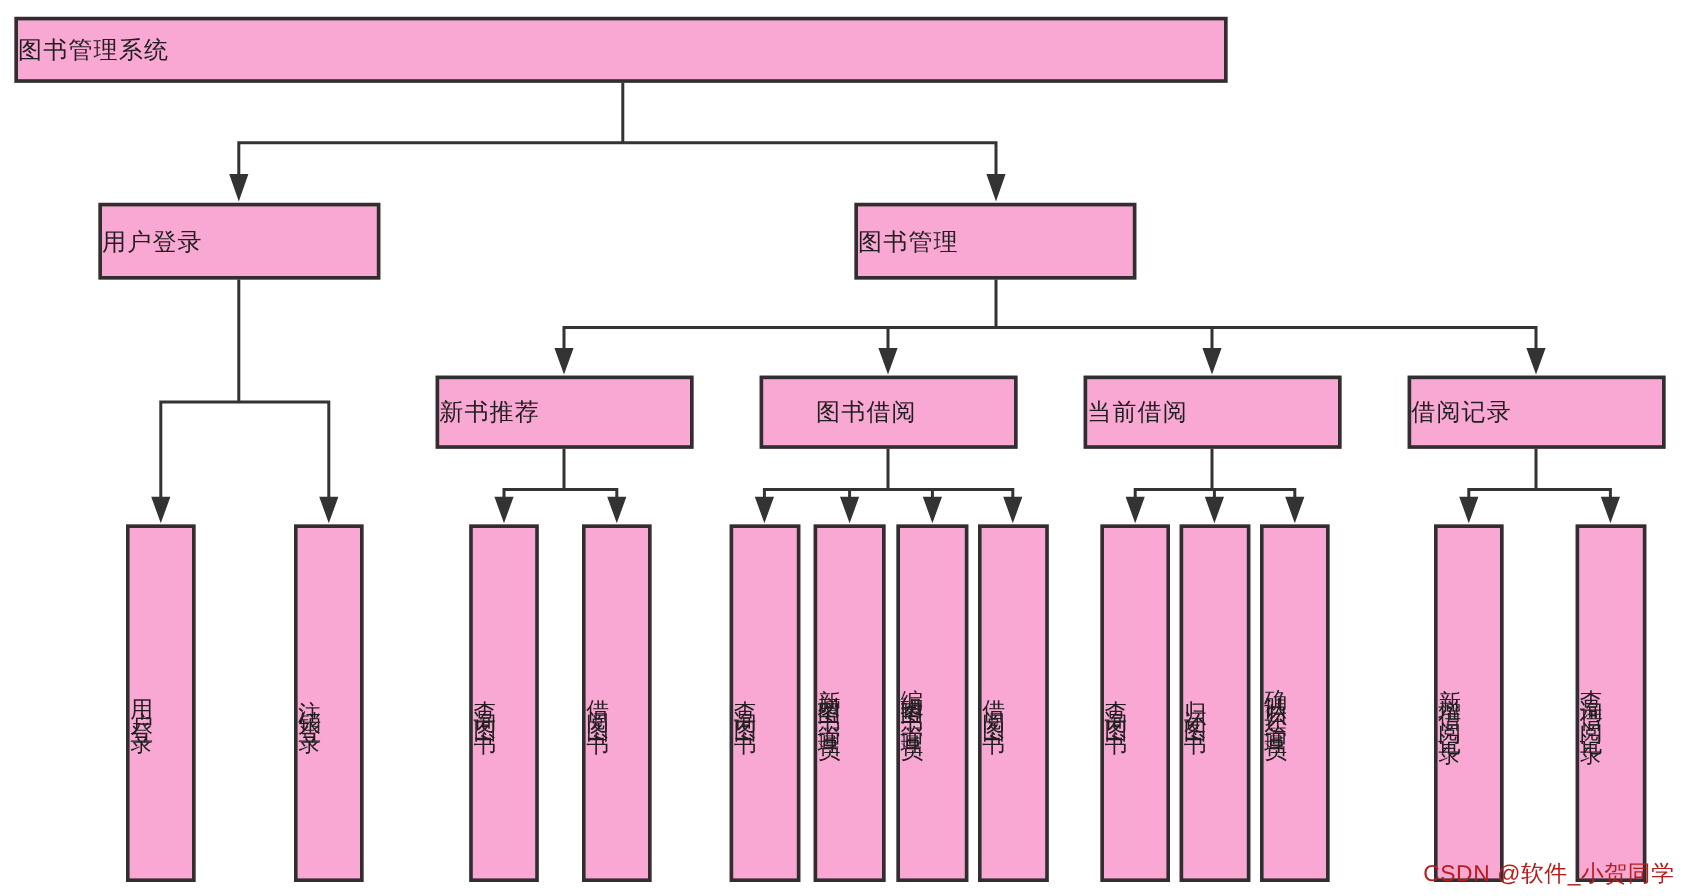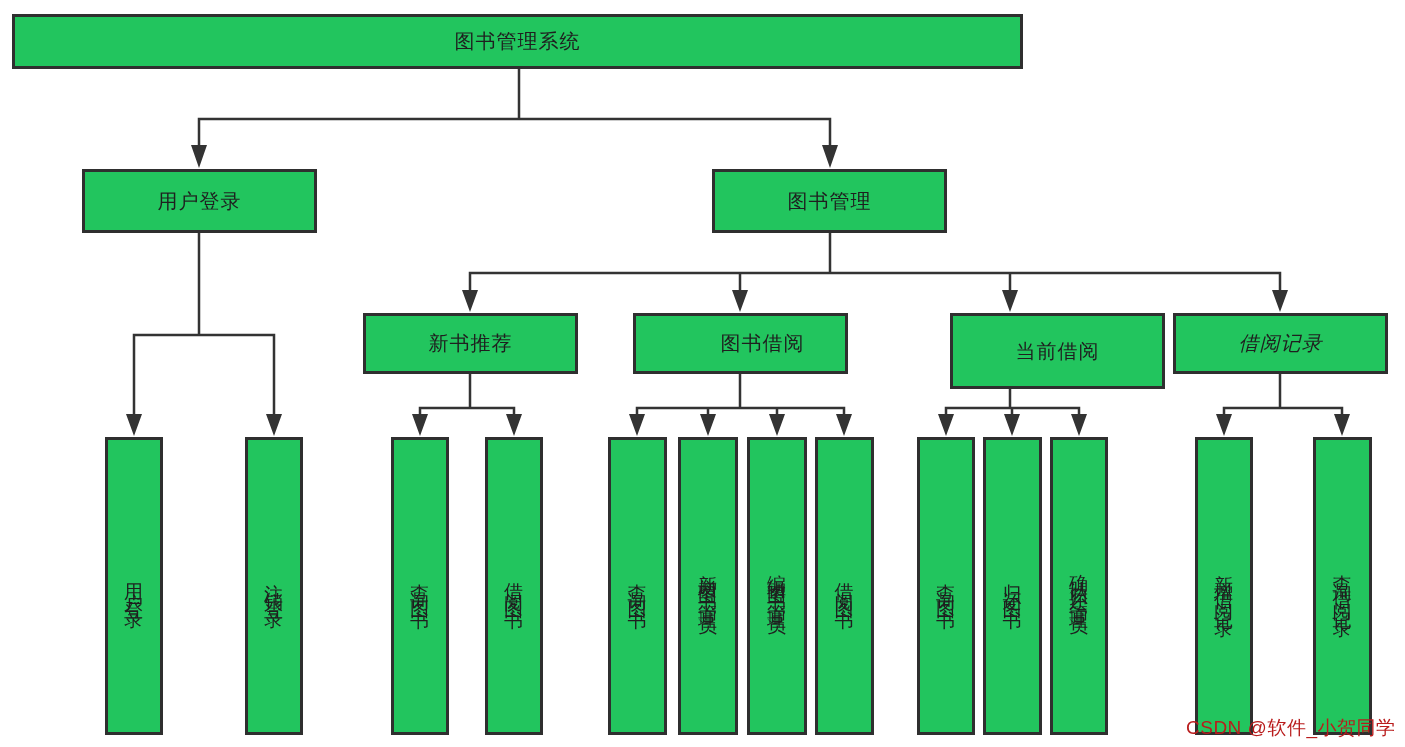--- a/index.html
+++ b/index.html
@@ -13,24 +13,23 @@
   }
   .wires {
     position: absolute;
     left: 0; top: 0;
     width: 1405px; height: 747px;
   }
   .box {
     position: absolute;
     box-sizing: border-box;
     border: 3px solid #2f2f2f;
-    background: #22c55e;
+    background: #f9a8d4;
     display: flex;
     align-items: center;
-    justify-content: center;
     color: #1f1f1f;
   }
   .hbox {
     font-size: 20px;
     letter-spacing: 1px;
   }
   .vbox .vtext {
     writing-mode: vertical-rl;
     text-orientation: mixed;
     font-size: 19px;
@@ -125,24 +124,24 @@
   <div class="box hbox" style="left:363px; top:313px; width:215px; height:61px;">
     <span>新书推荐</span>
   </div>
 
   <div class="box hbox" style="left:712px; top:169px; width:235px; height:64px;">
     <span>图书管理</span>
   </div>
   <div class="box hbox" style="left:633px; top:313px; width:215px; height:61px;padding-left:44px;">
     <span>图书借阅</span>
   </div>
-  <div class="box hbox" style="left:903px; top:313px; width:215px; height:76px;margin-left:47px;">
+  <div class="box hbox" style="left:903px; top:313px; width:215px; height:61px;">
     <span>当前借阅</span>
   </div>
-  <div class="box hbox" style="left:1173px; top:313px; width:215px; height:61px;font-style:italic;">
+  <div class="box hbox" style="left:1173px; top:313px; width:215px; height:61px;">
     <span>借阅记录</span>
   </div>
 
   <div class="box vbox" style="left:105px; top:437px; width:58px; height:298px;">
     <span class="vtext">用户登录</span>
   </div>
   <div class="box vbox" style="left:245px; top:437px; width:58px; height:298px;">
     <span class="vtext">注销登录</span>
   </div>
 

